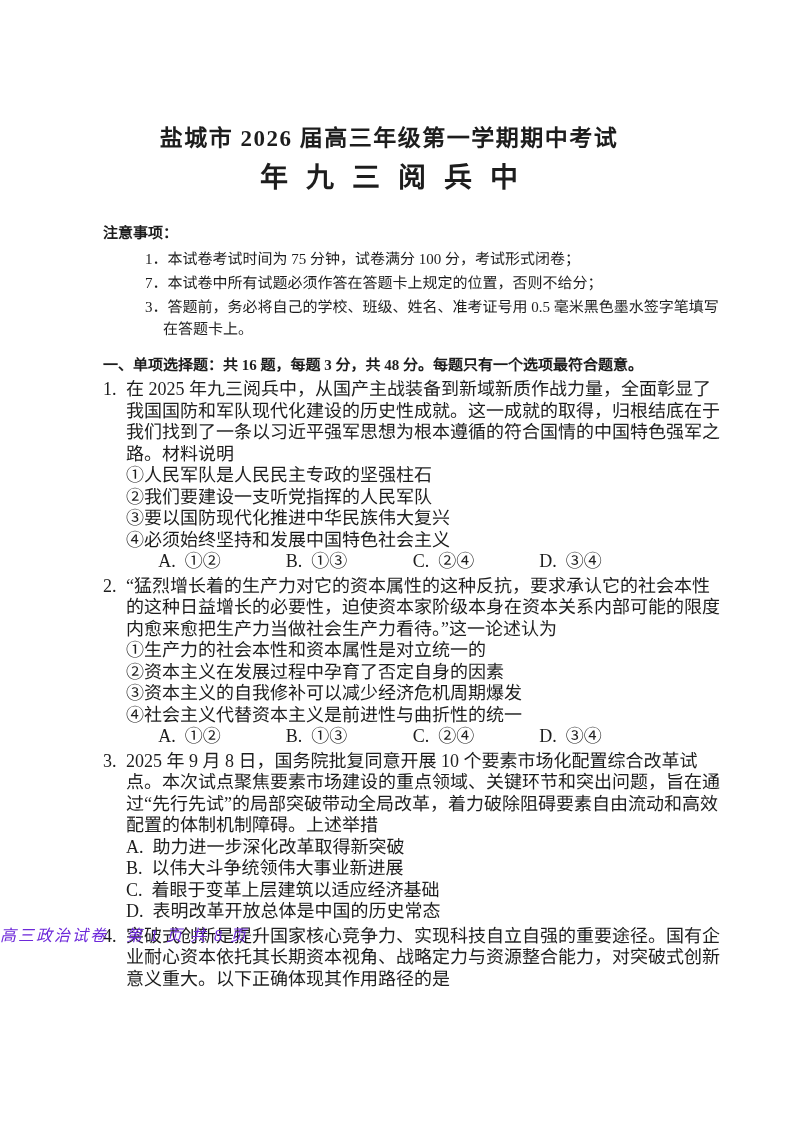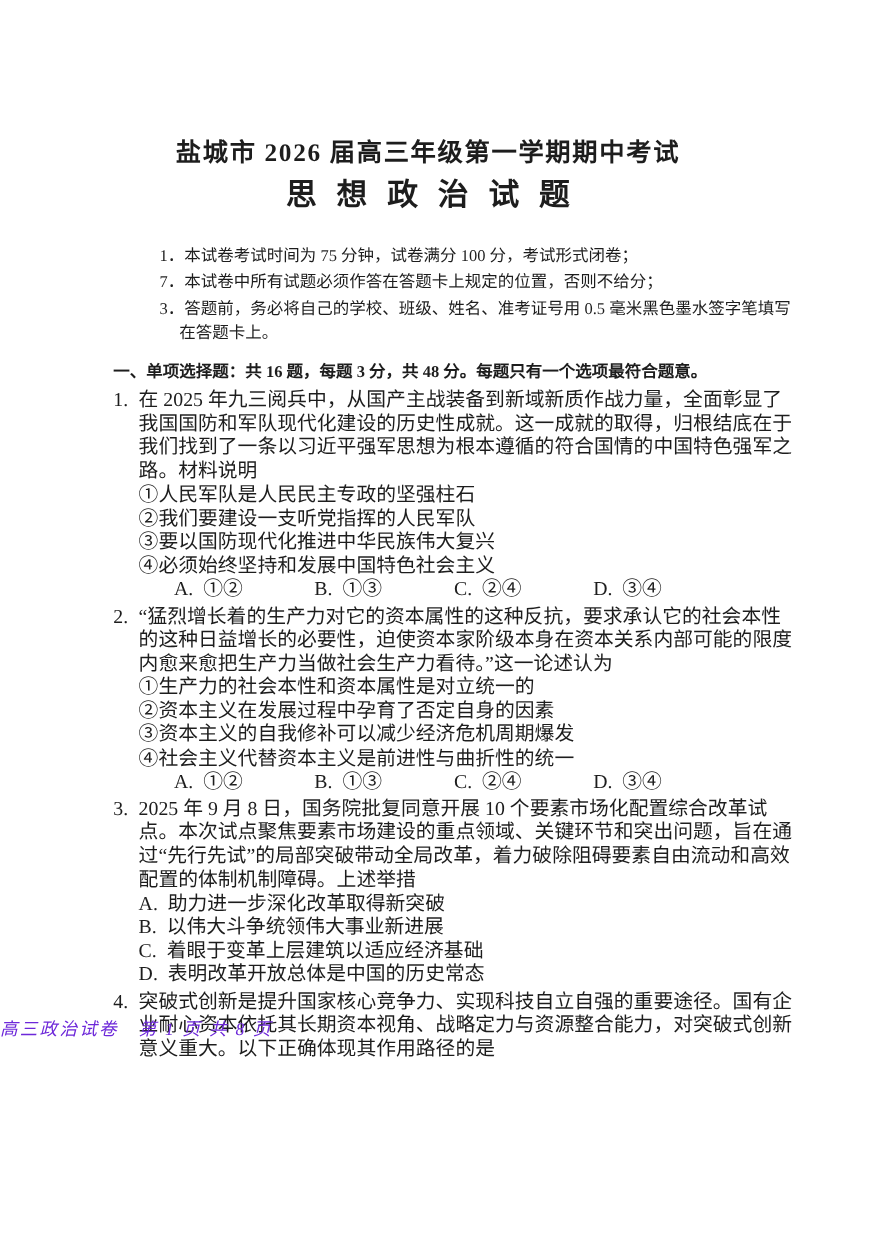--- a/index.html
+++ b/index.html
@@ -116,24 +116,25 @@
     color: #6d28d9;
   }
 </style>
 </head>
 <body>
 
 <div class="sheet">
 
   <div class="head-block">
     <h1 class="exam-title">盐城市 2026 届高三年级第一学期期中考试</h1>
-    <h2 class="exam-subtitle">思想政治试题</h2>
+    <h2 class="exam-subtitle">年九三阅兵中</h2>
   </div>
 
   <div class="notice">
+    <div class="notice-heading">注意事项：</div>
     <div id="notice-list">
         <div class="notice-item">1．本试卷考试时间为 75 分钟，试卷满分 100 分，考试形式闭卷；</div>
         <div class="notice-item">7．本试卷中所有试题必须作答在答题卡上规定的位置，否则不给分；</div>
         <div class="notice-item">3．答题前，务必将自己的学校、班级、姓名、准考证号用 0.5 毫米黑色墨水签字笔填写在答题卡上。</div>
       </div>
   </div>
 
   <div class="section-heading">一、单项选择题：共 16 题，每题 3 分，共 48 分。每题只有一个选项最符合题意。</div>
 
   <div class="questions" id="questions">

